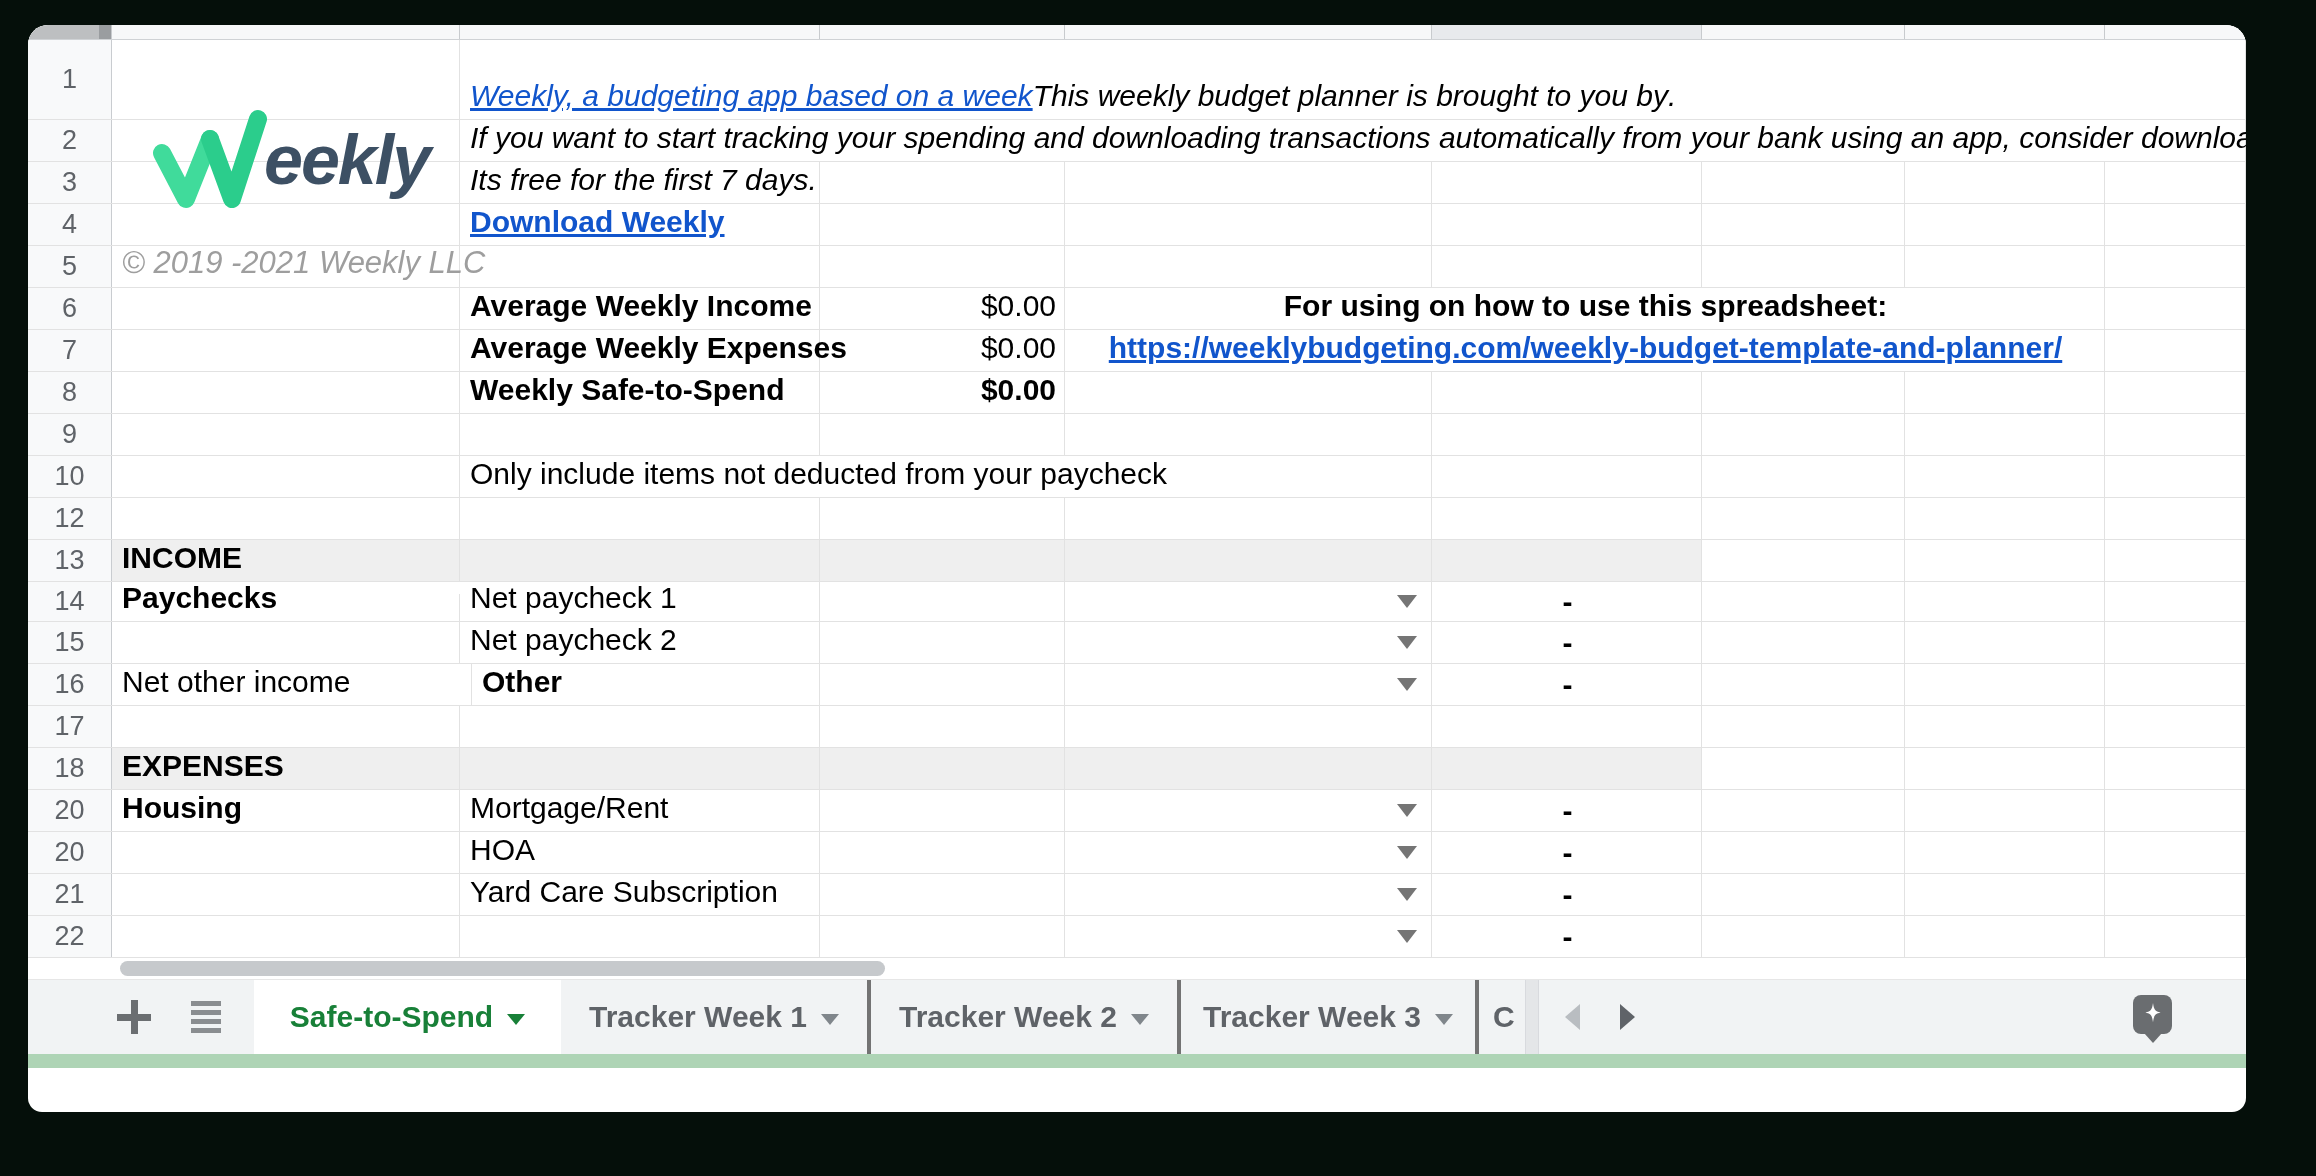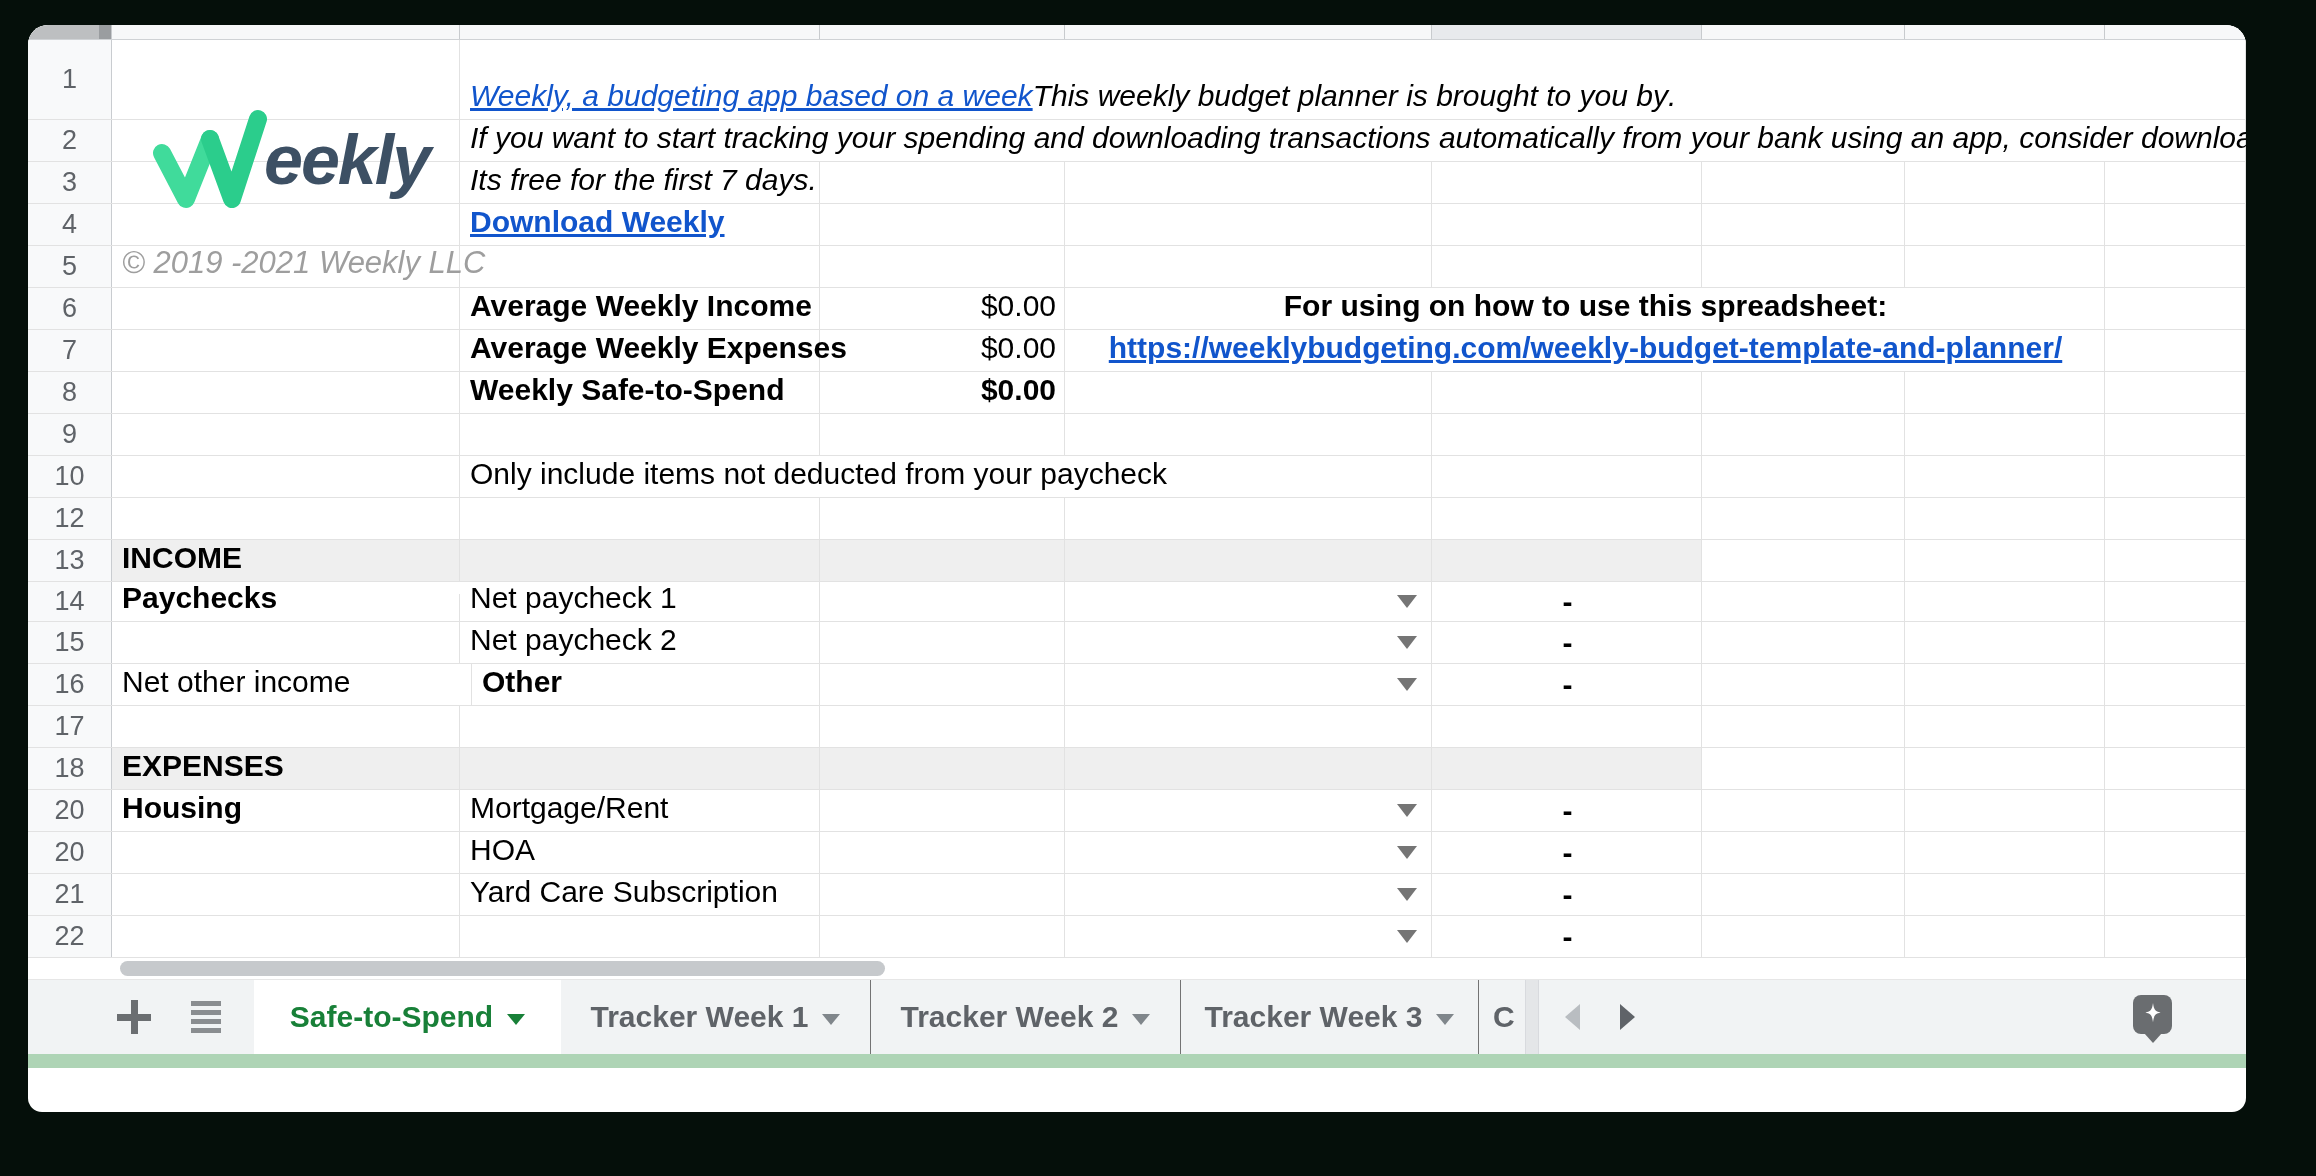--- a/index.html
+++ b/index.html
@@ -68,21 +68,21 @@
   .tabbar { height: 75px; flex: none; background: #f1f3f4; display: flex; align-items: stretch; position: relative; border-top: 1px solid #e6e6e6; }
   .tabicons { width: 226px; flex: none; display: flex; align-items: center; padding-left: 84px; gap: 28px; }
   .icon-btn { width: 44px; height: 44px; display: flex; align-items: center; justify-content: center; }
   .plus { position: relative; width: 34px; height: 34px; }
   .plus::before { content:""; position:absolute; left:0; top:14px; width:34px; height:7px; background:#6b6e71; }
   .plus::after  { content:""; position:absolute; left:14px; top:0; width:7px; height:34px; background:#6b6e71; }
   .burger { display:flex; flex-direction:column; gap:4px; }
   .burger span { width: 30px; height: 5px; background: #8a8d90; }
   .tab {
     flex: none; display: flex; align-items: center; justify-content: center; gap: 14px;
-    font-size: 30px; font-weight: 600; color: #5f6368; border-right: 1px solid #737373;
+    font-size: 30px; font-weight: 600; color: #5f6368; border-right: 4px solid #737373;
     overflow: hidden; white-space: nowrap;
   }
   .tab.active { background: #ffffff; color: #188038; font-weight: 700; border-right: none; }
   .tab .tri { width:0; height:0; border-left:9px solid transparent; border-right:9px solid transparent; border-top:11px solid #80868b; margin-top: 4px; }
   .tab.active .tri { border-top-color: #188038; }
   .tab.partial { justify-content: flex-start; padding-left: 14px; border-right: none; }
   .tabdivider { flex: none; width: 14px; background: #e4e6e8; border-left: 1px solid #d8dade; border-right: 1px solid #d8dade; }
   .navarrows { flex: none; display: flex; align-items: center; gap: 40px; padding-left: 26px; }
   .arrow-left { width:0; height:0; border-top:13px solid transparent; border-bottom:13px solid transparent; border-right:15px solid #b9bdc1; }
   .arrow-right { width:0; height:0; border-top:13px solid transparent; border-bottom:13px solid transparent; border-left:15px solid #5f6368; }

